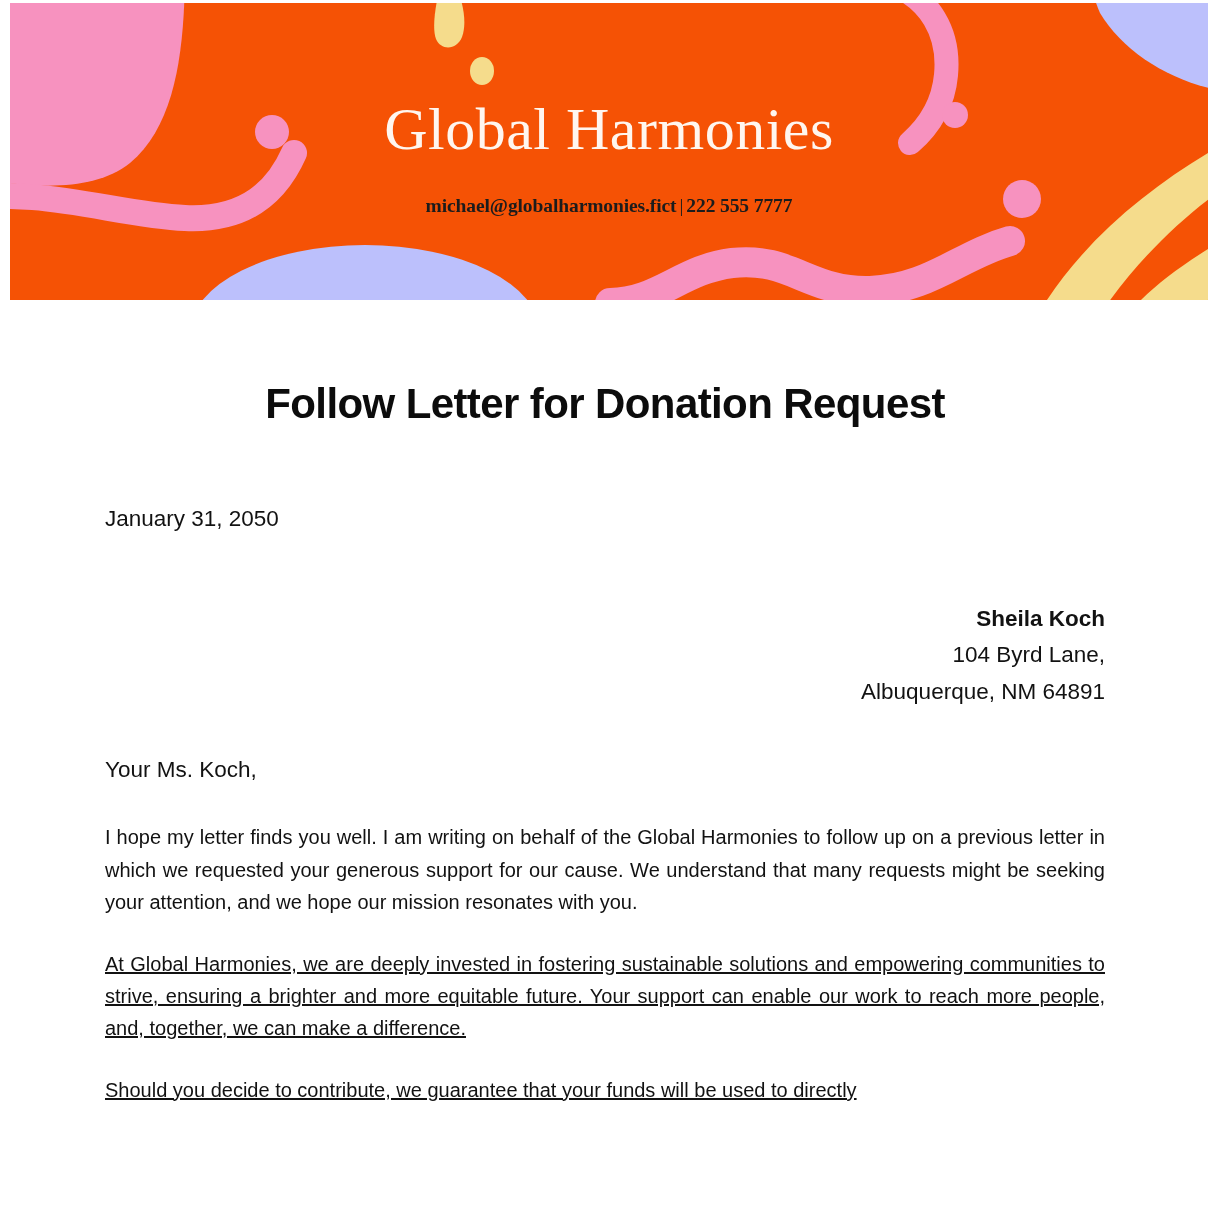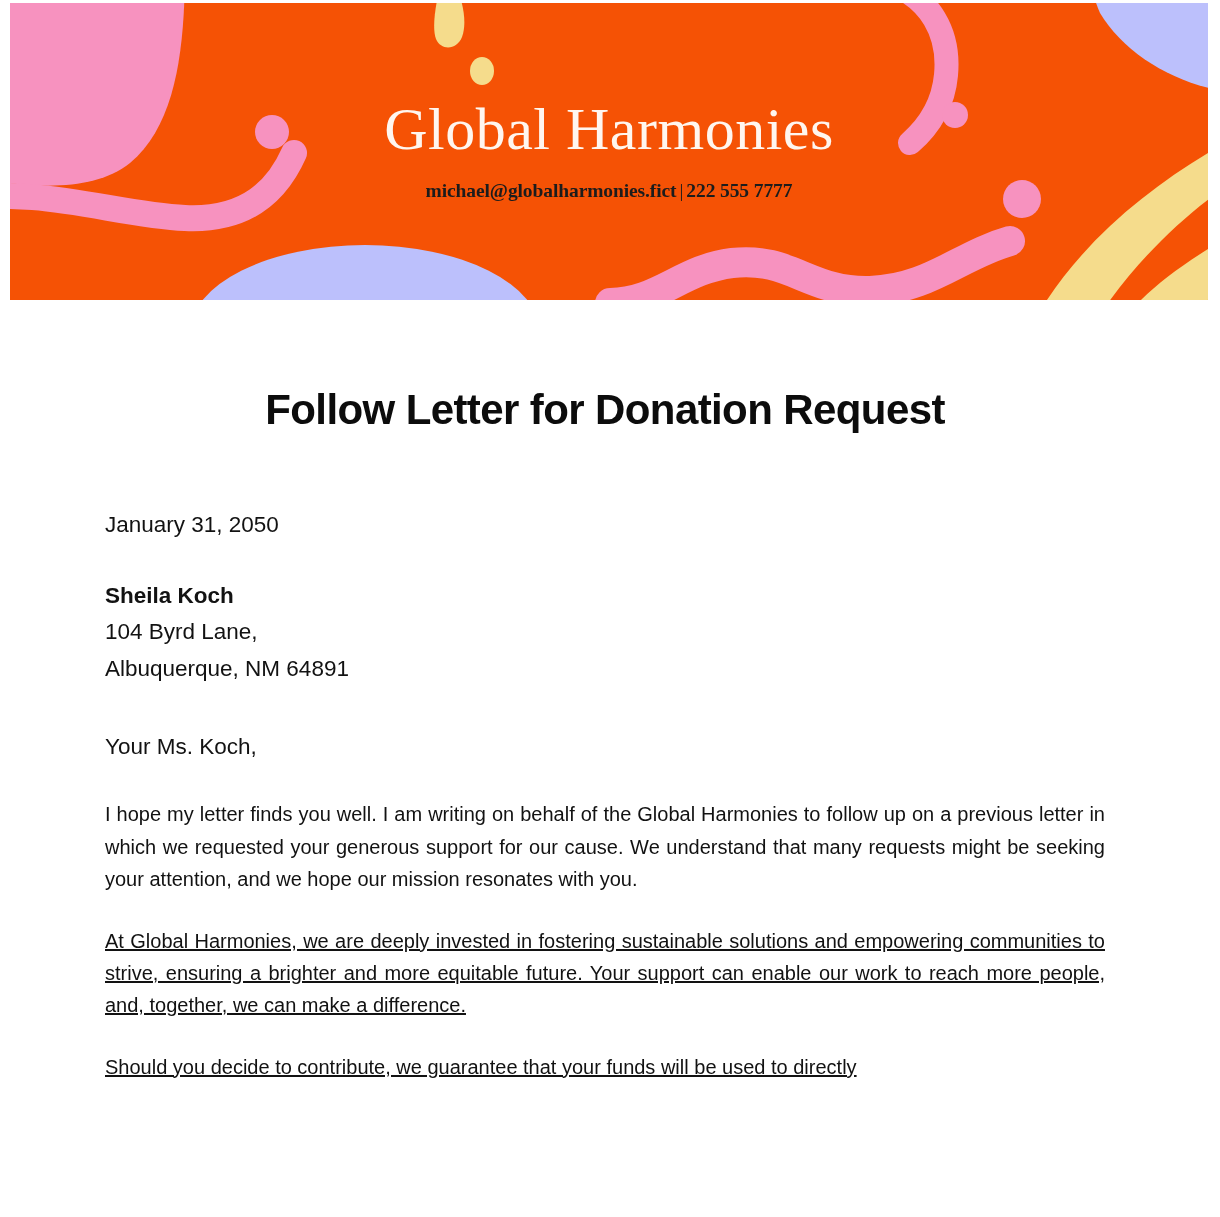--- a/index.html
+++ b/index.html
@@ -60,21 +60,21 @@
   .brand-name {
     font-family: "Liberation Serif", "DejaVu Serif", serif;
     font-size: 60px;
     line-height: 1.0;
     color: #FFF6EF;
     letter-spacing: 0.5px;
     font-weight: 400;
     white-space: nowrap;
   }
   .brand-contact {
-    margin-top: 21px;
+    margin-top: 36px;
     font-family: "Liberation Serif", "DejaVu Serif", serif;
     font-size: 19.5px;
     font-weight: 700;
     color: #1C1C1C;
     letter-spacing: -0.1px;
     white-space: nowrap;
   }
   .brand-contact .sep {
     padding: 0 3px;
     font-weight: 400;
@@ -82,42 +82,43 @@
 
   
   .letter {
     position: absolute;
     left: 105px;
     top: 300px;
     width: 1000px;
   }
 
   .doc-title {
-    margin: 6px;
+    margin: 0;
     padding-top: 80px;
     text-align: center;
     font-size: 42px;
     line-height: 1.15;
     font-weight: 700;
     color: #0C0C0C;
     letter-spacing: -0.6px;
   }
 
   .date-line {
     margin-top: 76px;
     font-size: 22.5px;
     line-height: 1.35;
     color: #121212;
   }
 
   .recipient {
-    margin-top: 37px;
+    margin-top: 66px;
     font-size: 22.5px;
     line-height: 1.62;
     color: #121212;
+    text-align: right;
   }
   .recipient .rcpt-name {
     display: block;
     font-weight: 700;
   }
   .recipient .rcpt-street,
   .recipient .rcpt-citystate {
     display: block;
   }
 

